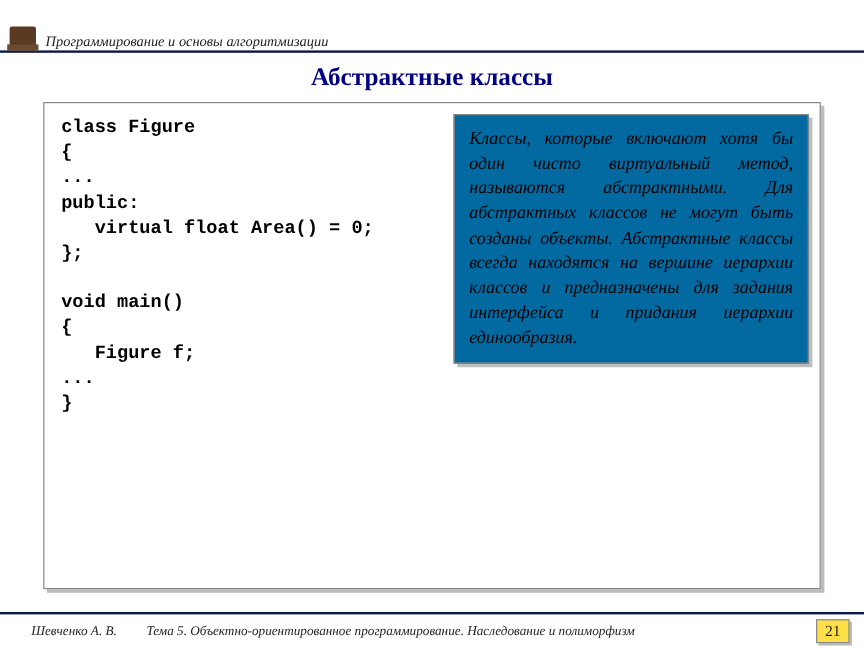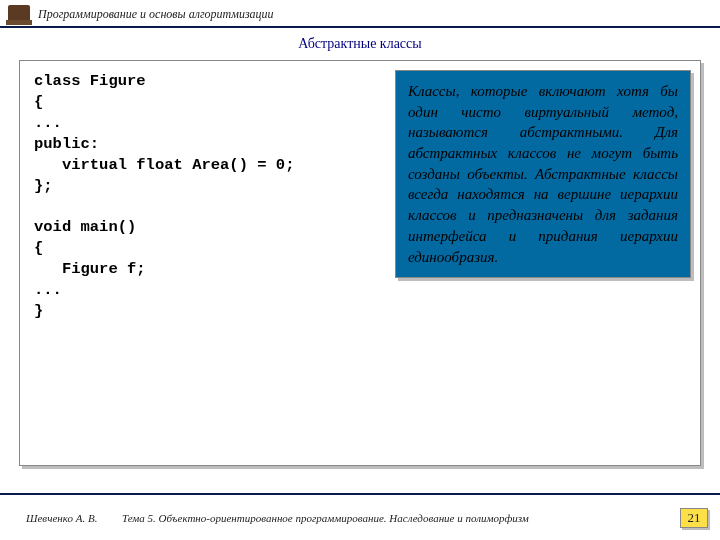--- a/index.html
+++ b/index.html
@@ -1,34 +1,34 @@
 <!DOCTYPE html>
 <html><head>
 <meta charset="utf-8">
 <style>
   * { box-sizing: border-box; margin: 0; padding: 0; }
   html, body { width: 720px; height: 540px; background: #fff; font-family: "Times New Roman", serif; }
   .slide { width: 720px; height: 540px; position: relative; background: #fff; }
   .header {
-    height: 28px; display: flex; align-items: center; gap: 8px;
+    height: 44px; display: flex; align-items: flex-end; gap: 8px;
     padding: 3px 8px 0 8px;
     border-bottom: 2px solid #0a1a4a;
   }
   .logo {
     width: 22px; height: 20px; background: #5a3a22;
     border-radius: 2px 2px 0 0; position: relative;
   }
   .logo::before { content:""; position:absolute; bottom:0; left:-2px; right:-2px; height:5px; background:#6b4a30; }
   .course-title { font-size: 12px; font-style: italic; color: #222; }
   .slide-title {
-    text-align: center; color: #000080; font-weight: normal;
-    font-size: 14px; margin-top: 8px; margin-bottom: 8px;
+    text-align: center; color: #000080; font-weight: bold;
+    font-size: 21px; margin-top: 8px; margin-bottom: 8px;
   }
   .content {
-    margin: 0 19px;
+    margin: 0 36px;
     position: relative;
     height: 420px;
   }
   .code-box {
     position: absolute; left: 0; top: 0; right: 0; height: 406px;
     background: #fff; border: 1px solid #888;
     box-shadow: 3px 3px 0 #bdbdbd;
     padding: 10px 14px;
   }
   .code-pre {
@@ -46,21 +46,21 @@
     width: 296px;
     background: #0369a1; border: 1px solid #888;
     box-shadow: 3px 3px 0 #bdbdbd;
     padding: 10px 12px;
   }
   .callout p {
     font-style: italic; font-size: 15px; line-height: 1.38;
     text-align: justify; color: #000;
   }
   .footer {
-    position: absolute; left: 0; right: 0; bottom: 0; height: 47px;
+    position: absolute; left: 0; right: 0; bottom: 0; height: 30px;
     display: flex; align-items: center;
     border-top: 2px solid #0a1a4a;
     padding: 0 10px 0 26px;
     font-style: italic; color: #222;
   }
   .author { font-size: 11px; width: 96px; }
   .topic { font-size: 11px; flex: 1; font-style: italic; }
   .pagenum {
     font-size: 13px; font-style: normal;
     width: 28px; text-align: center;

